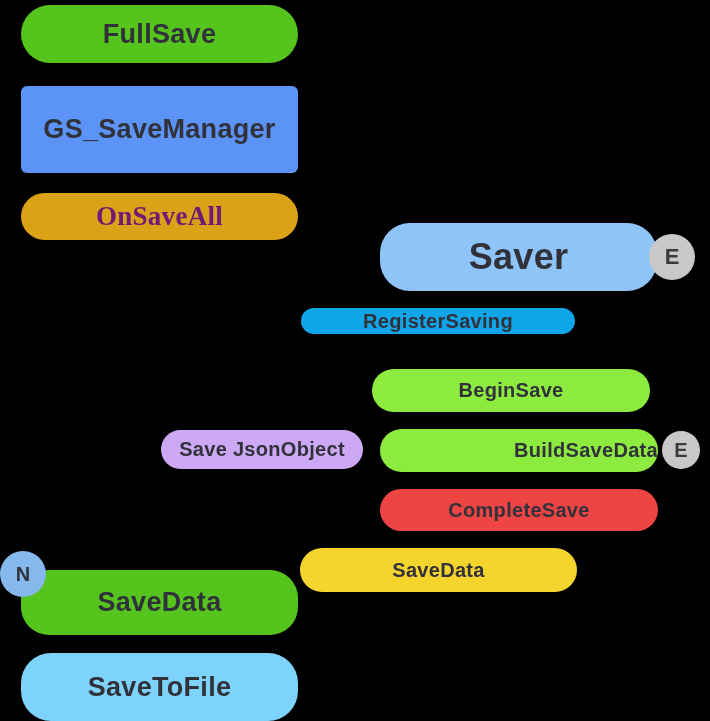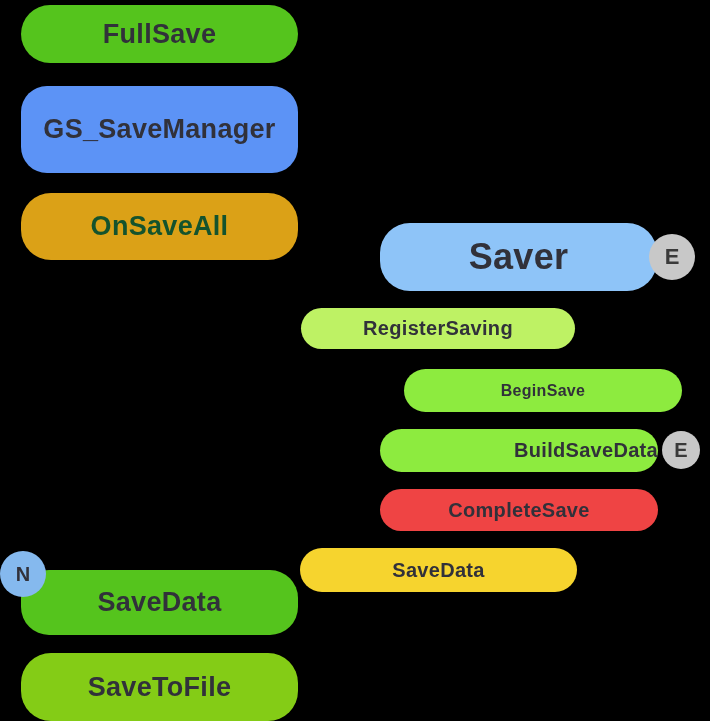--- a/index.html
+++ b/index.html
@@ -41,58 +41,61 @@
 </style>
 </head>
 <body>
 
 <div id="canvas" style="background: rgb(0, 0, 0);">
 
   <div class="node" style="left: 21px; top: 5px; width: 277px; height: 58px; background: rgb(85, 196, 29); border-radius: 29px; color: rgb(49, 49, 58); font-size: 27px;">
     <span class="node-label">FullSave</span>
   </div>
 
-  <div class="node" style="left: 21px; top: 86px; width: 277px; height: 87px; background: rgb(92, 147, 246); border-radius: 26px; color: rgb(49, 49, 58); font-size: 27px;">
+  <div class="node" style="left: 21px; top: 86px; width: 277px; height: 87px; background: rgb(92, 147, 246); border-radius: 6px; color: rgb(49, 49, 58); font-size: 27px;">
     <span class="node-label">GS_SaveManager</span>
   </div>
 
-  <div class="node" style="left: 21px; top: 193px; width: 277px; height: 67px; background: rgb(219, 161, 23); border-radius: 30px; color: #14532d; font-size: 27px;">
+  <div class="node" style="left: 21px; top: 193px; width: 277px; height: 47px; background: rgb(219, 161, 23); border-radius: 30px; color: #701a75; font-size: 27px; font-family: Liberation Serif, serif;">
     <span class="node-label">OnSaveAll</span>
   </div>
 
   <div class="node" style="left: 380px; top: 223px; width: 277px; height: 68px; background: rgb(142, 196, 248); border-radius: 30px; color: rgb(49, 49, 58); font-size: 36px;">
     <span class="node-label">Saver</span>
   </div>
 
-  <div class="node" style="left: 301px; top: 308px; width: 274px; height: 41px; background: #bef264; border-radius: 21px; color: rgb(49, 49, 58); font-size: 20px;">
+  <div class="node" style="left: 301px; top: 308px; width: 274px; height: 26px; background: #0ea5e9; border-radius: 21px; color: rgb(49, 49, 58); font-size: 20px;">
     <span class="node-label">RegisterSaving</span>
   </div>
 
-  <div class="node" style="left: 404px; top: 369px; width: 278px; height: 43px; background: rgb(141, 235, 63); border-radius: 22px; color: rgb(49, 49, 58); font-size: 16px;">
+  <div class="node" style="left: 372px; top: 369px; width: 278px; height: 43px; background: rgb(141, 235, 63); border-radius: 22px; color: rgb(49, 49, 58); font-size: 20px;">
     <span class="node-label">BeginSave</span>
   </div>
 
+  <div class="node" style="left: 161px; top: 430px; width: 202px; height: 39px; background: rgb(205, 169, 245); border-radius: 20px; color: rgb(49, 49, 58); font-size: 20px;">
+    <span class="node-label">Save JsonObject</span>
+  </div>
 
   <div class="node" style="left: 380px; top: 429px; width: 278px; height: 43px; background: rgb(141, 235, 63); border-radius: 22px; color: rgb(49, 49, 58); font-size: 20px; justify-content: flex-end;">
     <span class="node-label">BuildSaveData</span>
   </div>
 
   <div class="node" style="left: 380px; top: 489px; width: 278px; height: 42px; background: #ef4444; border-radius: 21px; color: rgb(49, 49, 58); font-size: 20px;">
     <span class="node-label">CompleteSave</span>
   </div>
 
   <div class="node" style="left: 300px; top: 548px; width: 277px; height: 44px; background: rgb(246, 212, 46); border-radius: 22px; color: rgb(49, 49, 58); font-size: 20px;">
     <span class="node-label">SaveData</span>
   </div>
 
   <div class="node" style="left: 21px; top: 570px; width: 277px; height: 65px; background: rgb(85, 196, 29); border-radius: 28px; color: rgb(49, 49, 58); font-size: 27px;">
     <span class="node-label">SaveData</span>
   </div>
 
-  <div class="node" style="left: 21px; top: 653px; width: 277px; height: 68px; background: #84cc16; border-radius: 30px; color: rgb(49, 49, 58); font-size: 27px;">
+  <div class="node" style="left: 21px; top: 653px; width: 277px; height: 68px; background: #7dd3fc; border-radius: 30px; color: rgb(49, 49, 58); font-size: 27px;">
     <span class="node-label">SaveToFile</span>
   </div>
 
   <div class="badge" style="left: 649px; top: 234px; width: 46px; height: 46px; background: rgb(200, 200, 200); color: rgb(58, 58, 58); font-size: 22px;">
     <span class="badge-label">E</span>
   </div>
 
   <div class="badge" style="left: 662px; top: 431px; width: 38px; height: 38px; background: rgb(200, 200, 200); color: rgb(58, 58, 58); font-size: 20px;">
     <span class="badge-label">E</span>
   </div>

